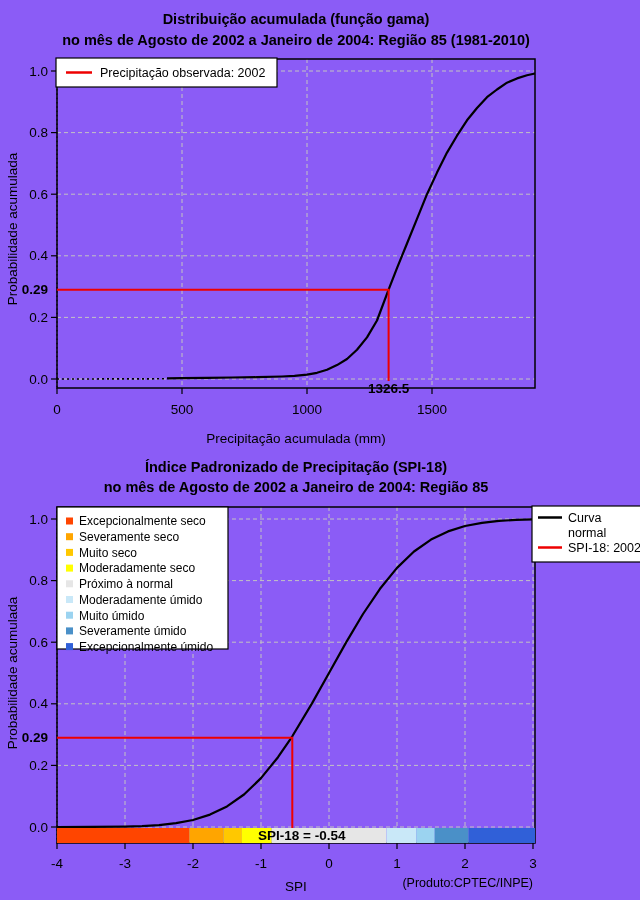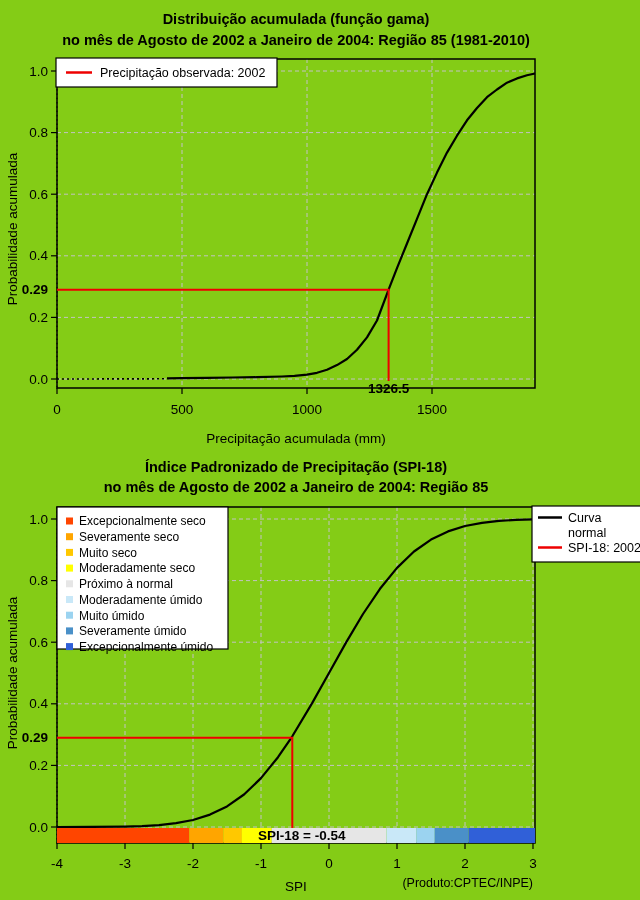--- a/index.html
+++ b/index.html
@@ -1,16 +1,16 @@
 <!DOCTYPE html>
 <html><head>
 <meta charset="utf-8">
 <style>
   html,body{margin:0;padding:0;background:#ffffff;}
-  .fig-wrap{position:relative;width:640px;height:900px;background:#84cc16;
+  .fig-wrap{position:relative;width:640px;height:900px;background:#8b5cf6;
     font-family:"Liberation Sans", sans-serif;}
   svg text{fill:#000000;font-family:"Liberation Sans", sans-serif;}
   .title{font-size:14.5px;font-weight:bold;}
   .axis{font-size:13.5px;}
   .ticklab{font-size:13.5px;}
   .bold{font-weight:bold;}
   .legend-text{font-size:12.5px;}
   .cat-text{font-size:12px;}
   .credit{font-size:12.5px;}
   .ann{font-size:13.5px;font-weight:bold;}

